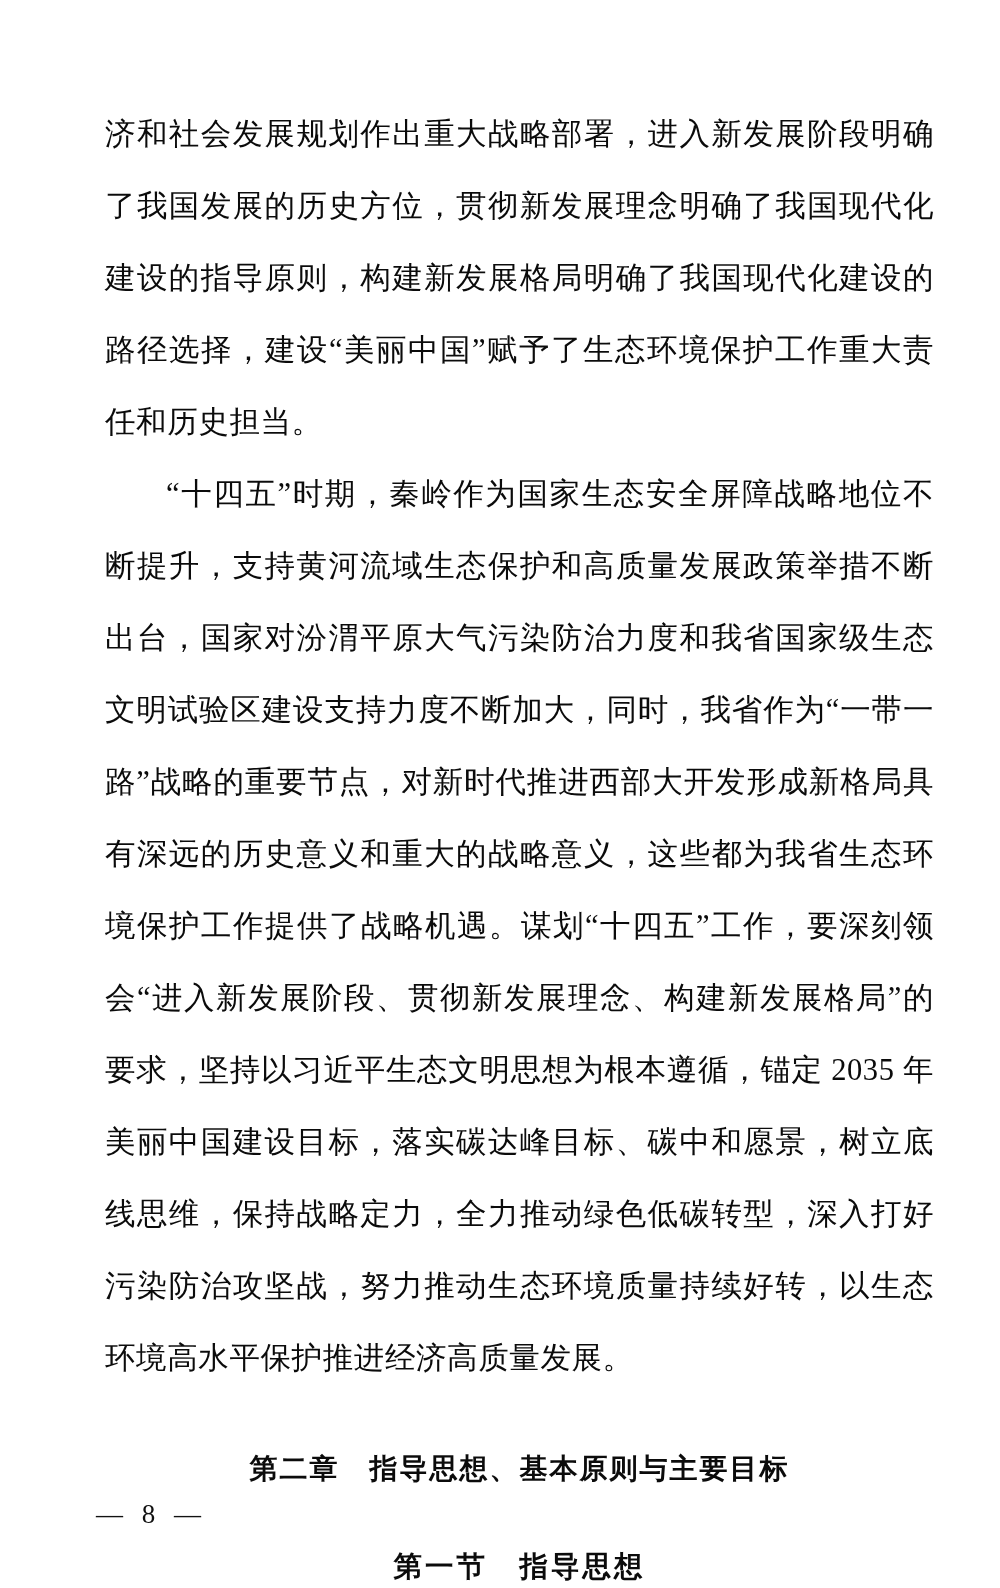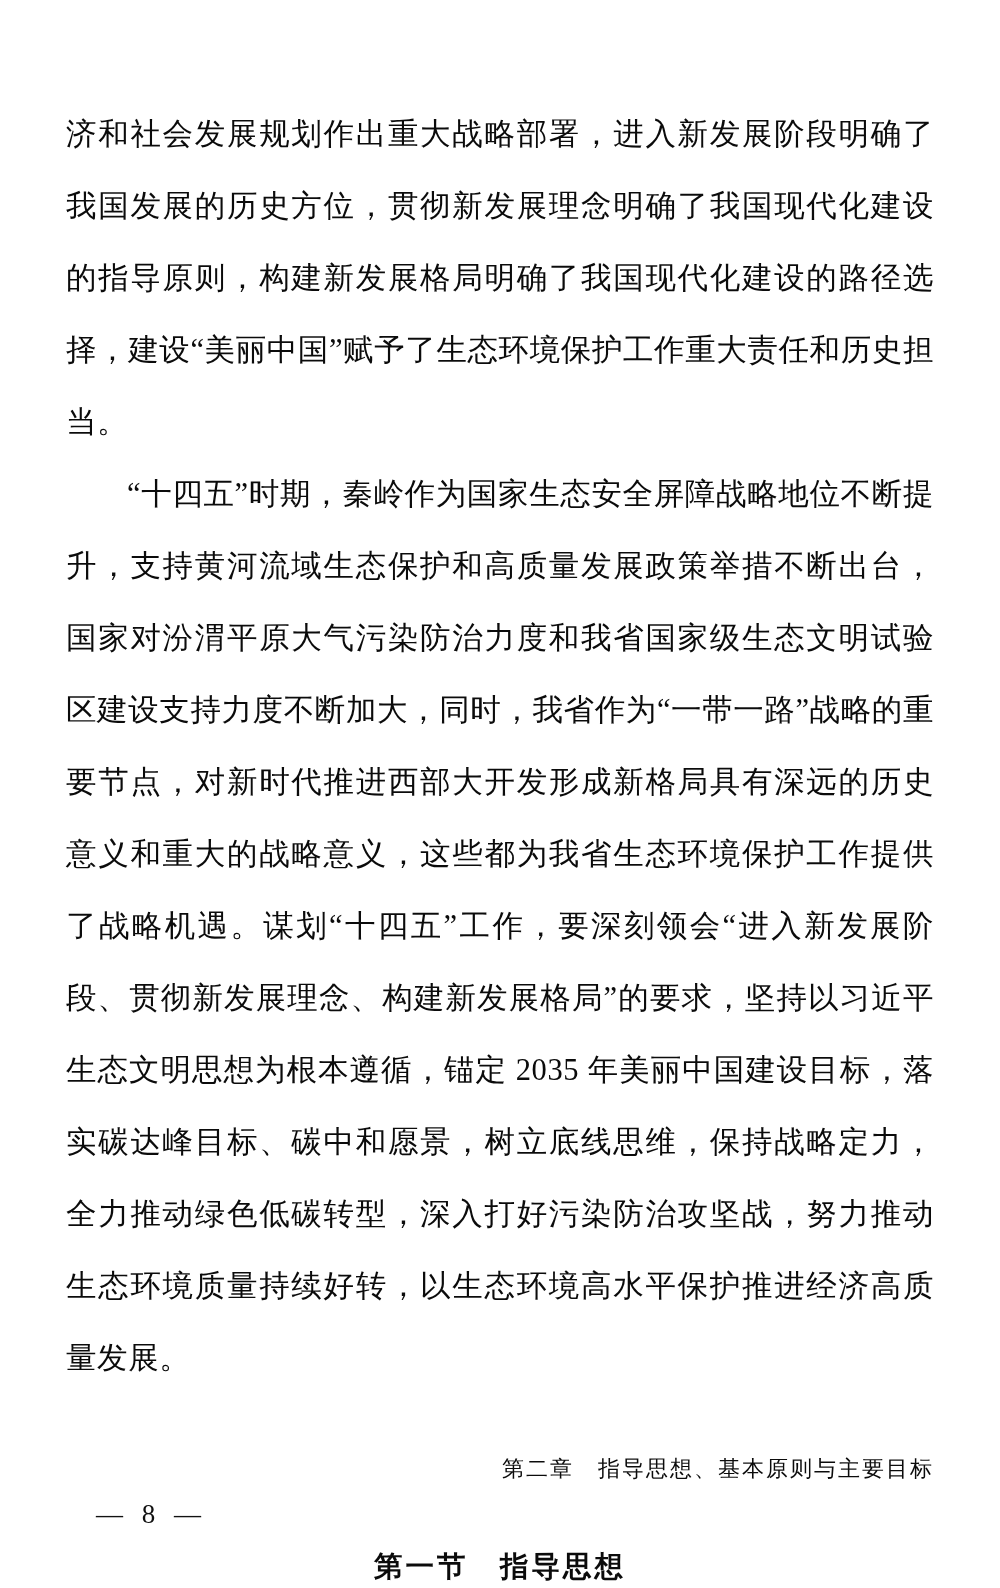--- a/index.html
+++ b/index.html
@@ -16,44 +16,44 @@
     color: #000000;
     overflow: hidden;
   }
   .page {
     position: absolute;
     left: 0;
     top: 0;
     width: 1000px;
     height: 1588px;
     box-sizing: border-box;
-    padding: 98px 66px 0 66px;
+    padding: 98px 66px 0 105px;
   }
   .body-text {
     font-size: 30.5px;
     line-height: 72px;
     text-align: justify;
     text-justify: inter-ideograph;
     letter-spacing: 0.6px;
     color: #0b0b0b;
   }
   .para {
     margin: 0 0 0 0;
     text-indent: 2em;
     text-align: justify;
     text-justify: inter-ideograph;
   }
   .para.cont {
     text-indent: 0;
   }
   .chapter-heading {
     margin-top: 44px;
-    font-size: 22px;
-    font-weight: normal;
-    text-align: right;
+    font-size: 28px;
+    font-weight: bold;
+    text-align: center;
     letter-spacing: 2px;
     line-height: 62px;
     font-family: "Liberation Serif", "DejaVu Serif", serif;
   }
   .section-heading {
     margin-top: 36px;
     font-size: 28.5px;
     font-weight: bold;
     text-align: center;
     letter-spacing: 3px;

